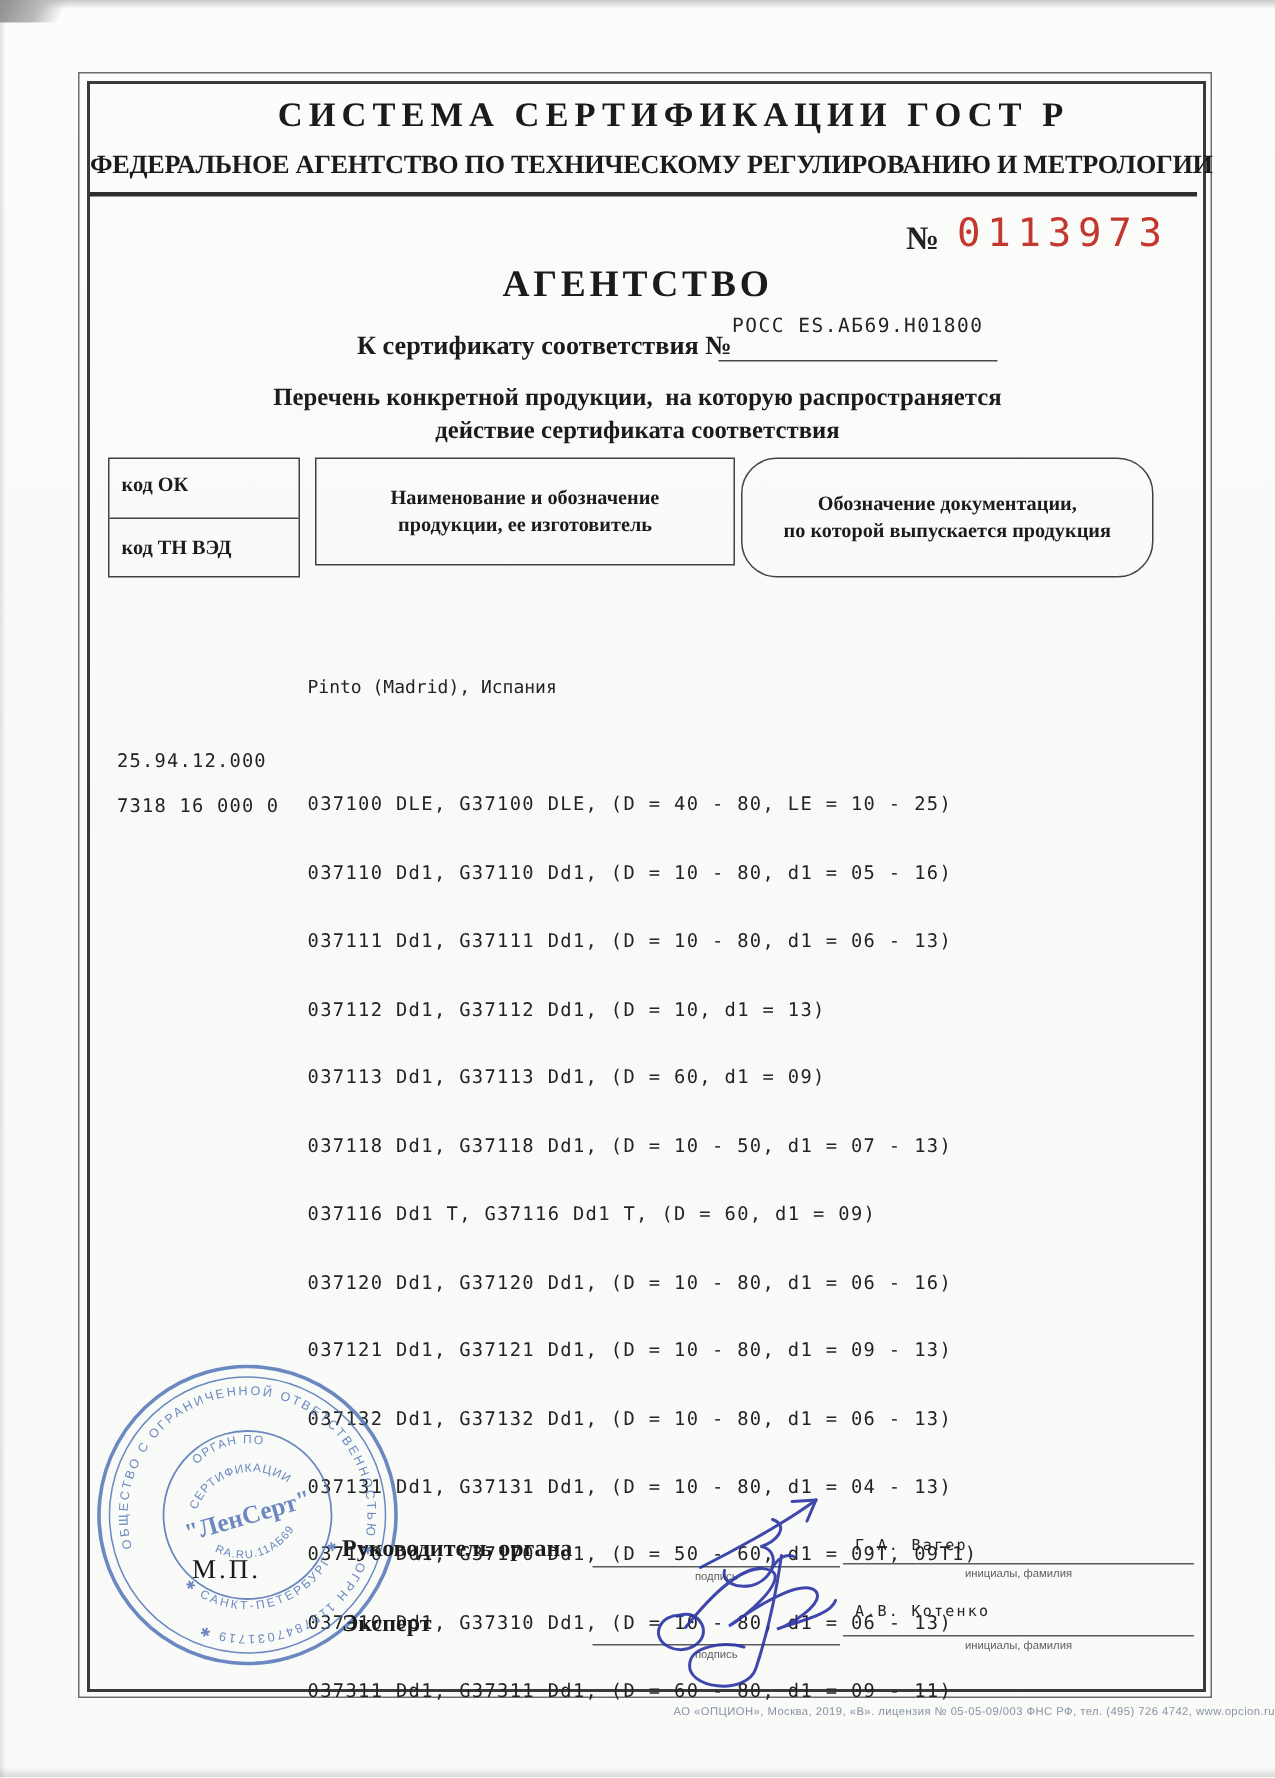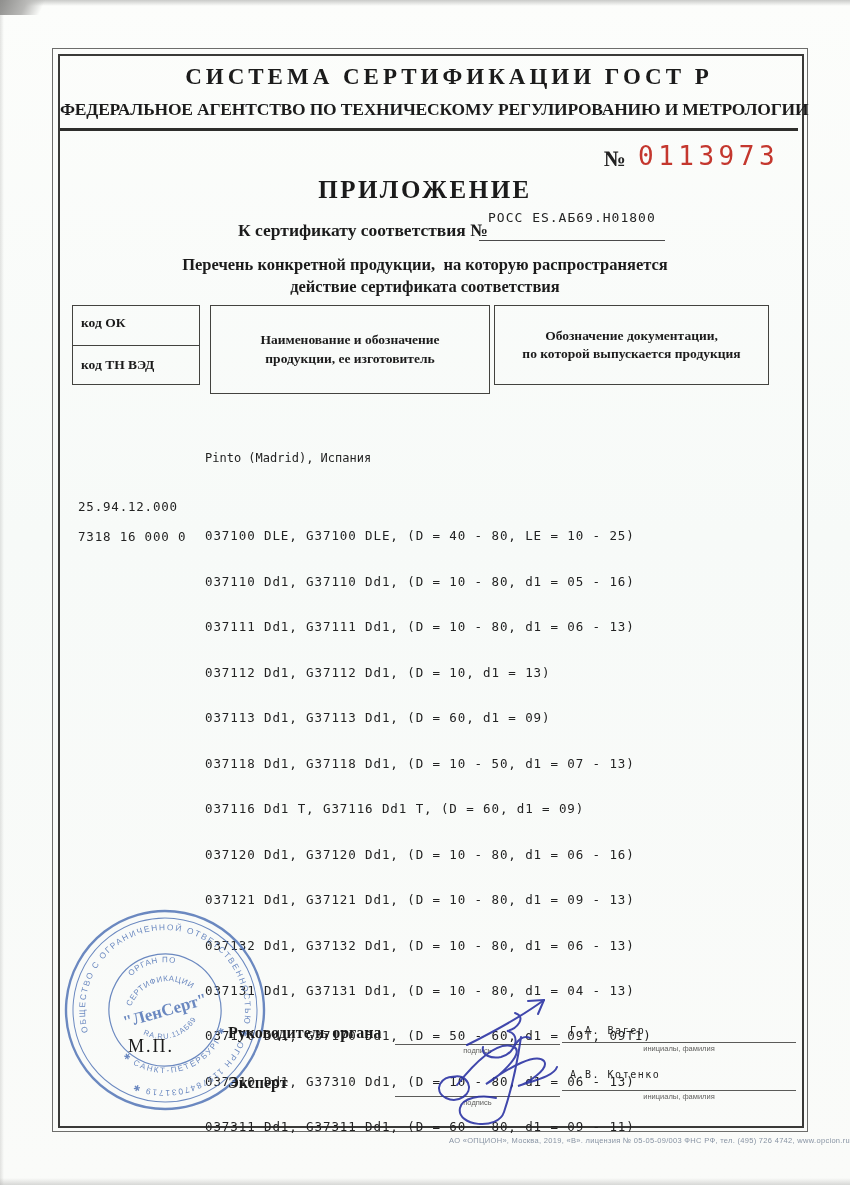--- a/index.html
+++ b/index.html
@@ -44,24 +44,24 @@
 
   .subtitle{position:absolute;left:60px;right:60px;text-align:center;font-size:16.5px;white-space:pre;}
   .subtitle.l1{top:255px;}
   .subtitle.l2{top:277px;}
 
   .tbox{position:absolute;border:1px solid #43433f;box-sizing:border-box;font-size:13.5px;line-height:1.35;}
   .tbox-codes{left:72px;top:305px;width:128px;height:80px;}
   .tbox-codes .half{position:absolute;left:0;right:0;height:40px;padding:8px 0 0 8px;box-sizing:border-box;}
   .tbox-codes .half.top{top:0;border-bottom:1px solid #43433f;}
   .tbox-codes .half.bot{top:40px;padding-top:10px;}
-  .tbox-name{left:210px;top:305px;width:280px;height:89px;display:flex;align-items:center;
+  .tbox-name{left:210px;top:305px;width:280px;height:72px;display:flex;align-items:center;
     justify-content:center;text-align:center;}
   .tbox-docs{left:494px;top:305px;width:275px;height:80px;display:flex;align-items:center;
-    justify-content:center;text-align:center;}
+    justify-content:center;text-align:center;border-radius:24px;}
 
   .manufacturer{position:absolute;left:205px;top:411px;font-size:12px;line-height:19px;white-space:pre;}
   .code-ok{position:absolute;left:78px;top:499px;font-size:12.5px;letter-spacing:0.8px;white-space:pre;}
   .code-tnved{position:absolute;left:78px;top:529px;font-size:12.5px;letter-spacing:0.8px;white-space:pre;}
   .products{position:absolute;left:205px;top:498px;font-size:12.5px;letter-spacing:0.9px;
     line-height:15.15px;white-space:pre;}
 
   .stamp-svg{position:absolute;left:58px;top:903px;width:214px;height:214px;opacity:.82;}
   .mp-mark{position:absolute;left:128px;top:1036px;font-size:18px;letter-spacing:2px;
     font-family:"Liberation Serif",serif;color:#1a1a1a;}
@@ -100,21 +100,21 @@
   <div class="frame-outer"></div>
   <div class="frame-inner"></div>
 
   <div class="sys-title serifb">СИСТЕМА СЕРТИФИКАЦИИ ГОСТ Р</div>
   <div class="agency serifb">ФЕДЕРАЛЬНОЕ АГЕНТСТВО ПО ТЕХНИЧЕСКОМУ РЕГУЛИРОВАНИЮ И МЕТРОЛОГИИ</div>
   <div class="header-rule"></div>
 
   <div class="blank-no serifb">№</div>
   <div class="blank-no-digits mono">0113973</div>
 
-  <div class="doc-title serifb">ПРИЛОЖЕНИЕ</div>
+  <div class="doc-title serifb">АГЕНТСТВО</div>
 
   <div class="cert-number mono">РОСС ES.АБ69.H01800</div>
   <div class="cert-label serifb">К сертификату соответствия №</div>
   <div class="cert-underline"></div>
 
   <div class="subtitle l1 serifb">Перечень конкретной продукции,  на которую распространяется</div>
   <div class="subtitle l2 serifb">действие сертификата соответствия</div>
 
   <div class="tbox tbox-codes serifb">
     <div class="half top">код ОК</div>

